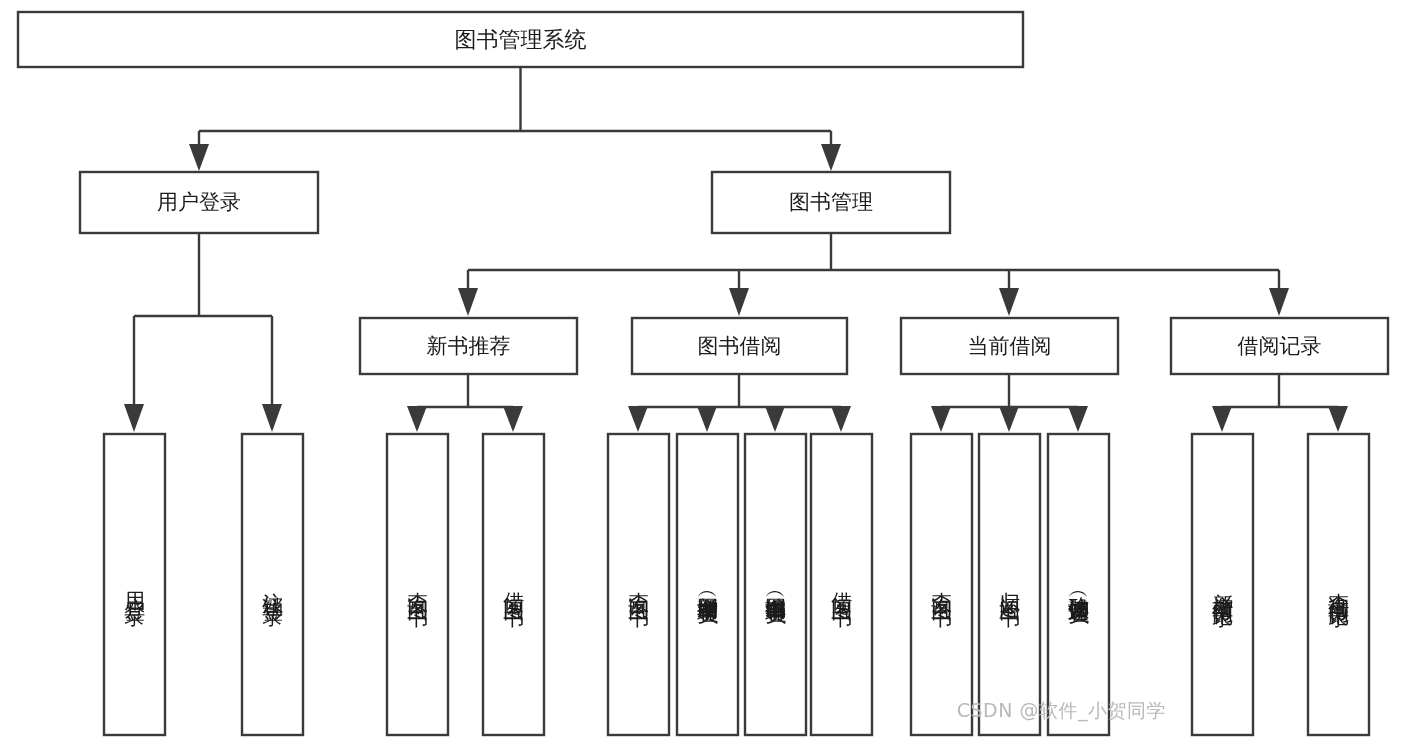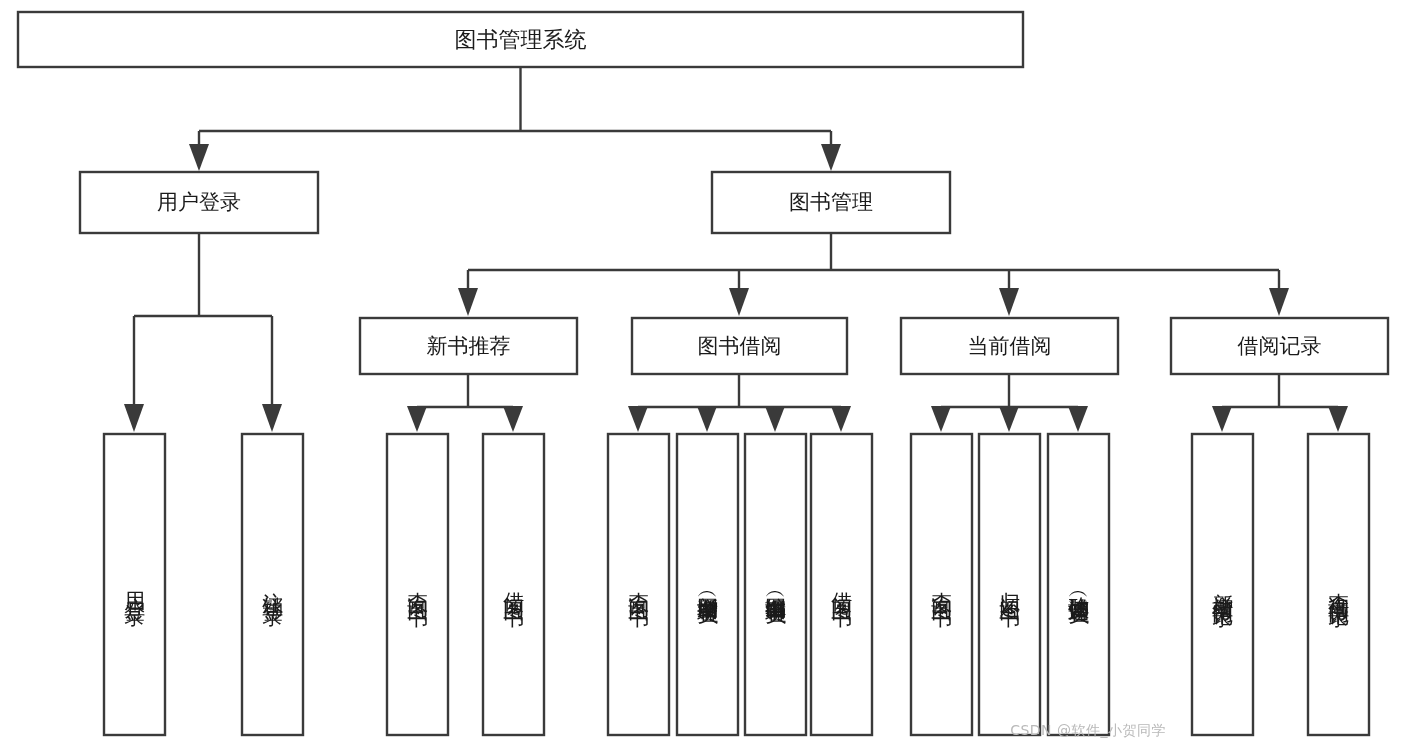--- a/index.html
+++ b/index.html
@@ -67,23 +67,23 @@
     font-size: 21px;
     line-height: 1.35;
     letter-spacing: 5px;
     color: #1b1b1b;
     white-space: nowrap;
     pointer-events: none;
   }
   .watermark {
     position: absolute;
     right: 8px;
-    bottom: 7px;
-    font-family: "DejaVu Sans", "Liberation Sans", sans-serif;
-    font-size: 14px;
+    bottom: 23px;
+    font-family: "DejaVu Sans", "Liberation Sans", sans-serif;
+    font-size: 19px;
     color: #b9b9b9;
     letter-spacing: 0.5px;
     user-select: none;
   }
 </style>
 </head>
 <body>
 
 <div id="diagram-root">
 

